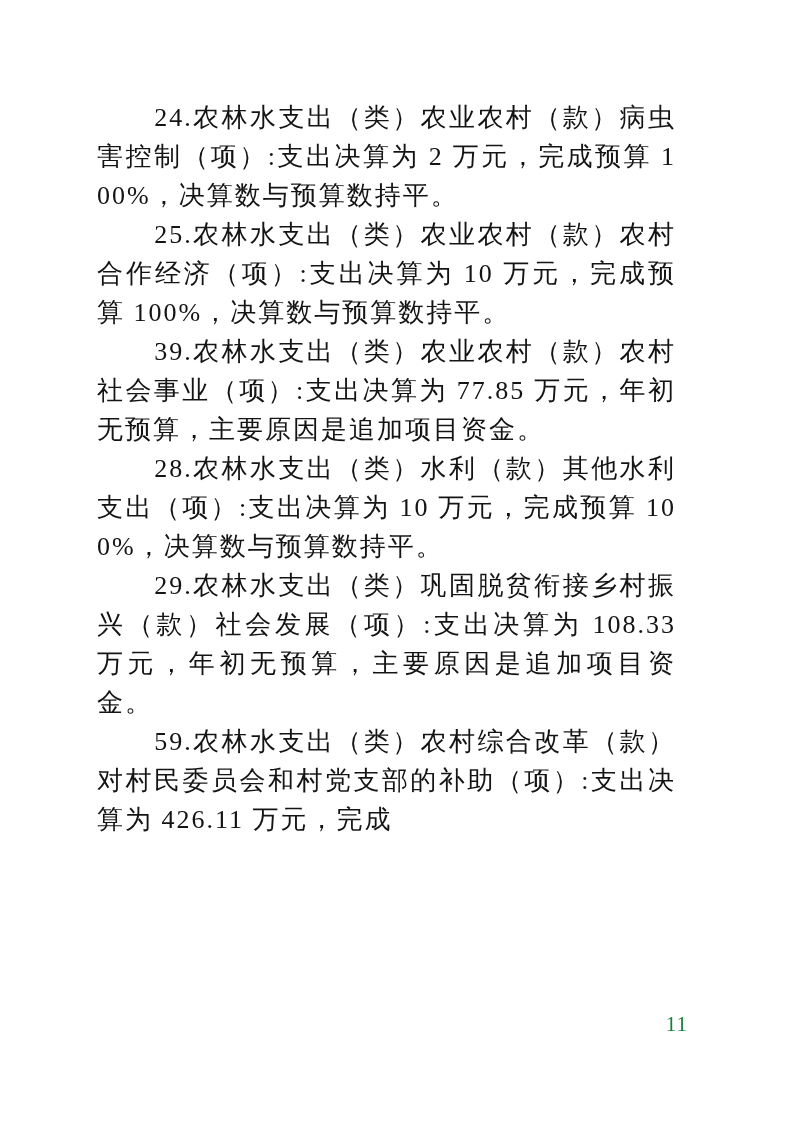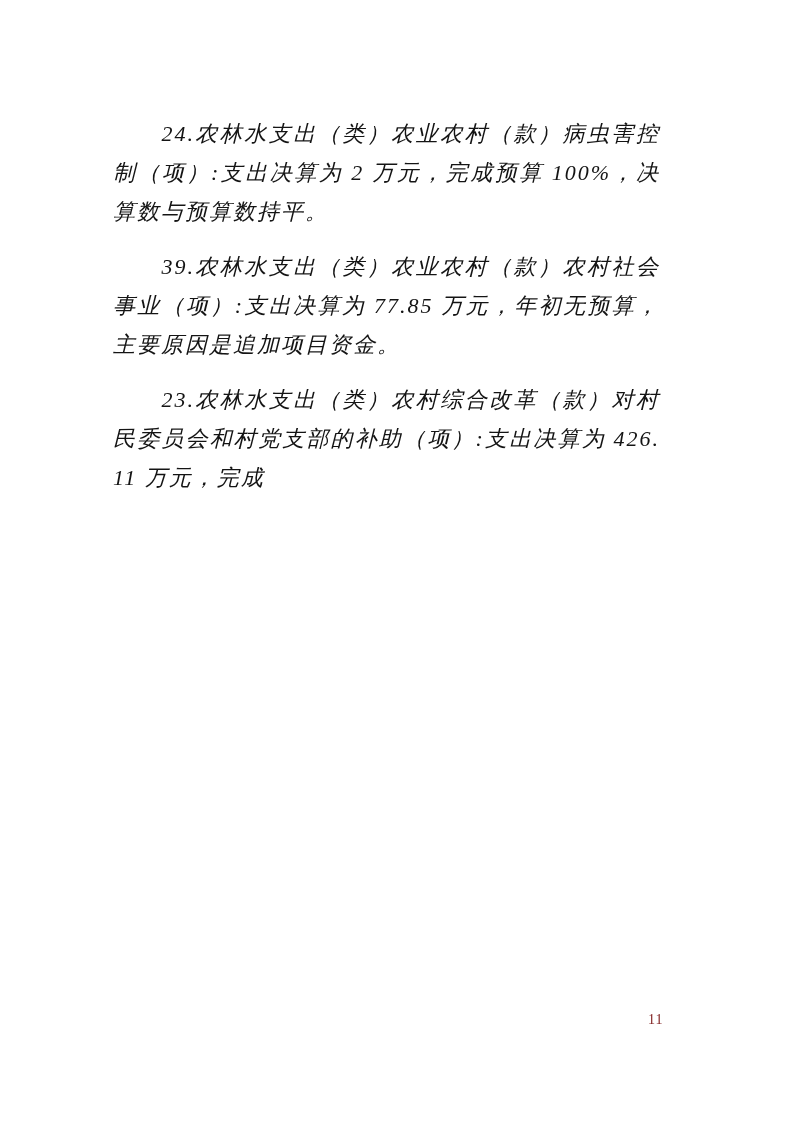--- a/index.html
+++ b/index.html
@@ -16,45 +16,47 @@
     font-family: "Liberation Serif", "DejaVu Serif", serif;
     color: #141414;
   }
   .content {
     position: absolute;
     left: 97px;
     top: 98px;
     width: 579px;
   }
   .para {
-    margin: 16px;
+    margin: 0;
     padding: 0;
-    font-size: 22px;
+    font-size: 26px;
     line-height: 39px;
     letter-spacing: 2px;
     text-align: justify;
     text-justify: inter-ideograph;
     text-indent: 2.2em;
     word-break: break-all;
-    font-style: italic;
   }
   .page-number {
     position: absolute;
     top: 1012px;
     left: 648px;
     width: 40px;
-    font-size: 14px;
+    font-size: 21px;
     letter-spacing: 1px;
-    text-align: left;
-    color: #7f1d1d;
+    text-align: right;
+    color: #15803d;
   }
 </style>
 </head>
 <body>
 
 <div class="page">
   <div class="content">
     <p class="para">24.农林水支出（类）农业农村（款）病虫害控制（项）:支出决算为 2 万元，完成预算 100%，决算数与预算数持平。</p>
+    <p class="para">25.农林水支出（类）农业农村（款）农村合作经济（项）:支出决算为 10 万元，完成预算 100%，决算数与预算数持平。</p>
     <p class="para">39.农林水支出（类）农业农村（款）农村社会事业（项）:支出决算为 77.85 万元，年初无预算，主要原因是追加项目资金。</p>
-    <p class="para">23.农林水支出（类）农村综合改革（款）对村民委员会和村党支部的补助（项）:支出决算为 426.11 万元，完成</p>
+    <p class="para">28.农林水支出（类）水利（款）其他水利支出（项）:支出决算为 10 万元，完成预算 100%，决算数与预算数持平。</p>
+    <p class="para">29.农林水支出（类）巩固脱贫衔接乡村振兴（款）社会发展（项）:支出决算为 108.33 万元，年初无预算，主要原因是追加项目资金。</p>
+    <p class="para">59.农林水支出（类）农村综合改革（款）对村民委员会和村党支部的补助（项）:支出决算为 426.11 万元，完成</p>
   </div>
   <div class="page-number">11</div>
 </div>
 
 </body></html>

